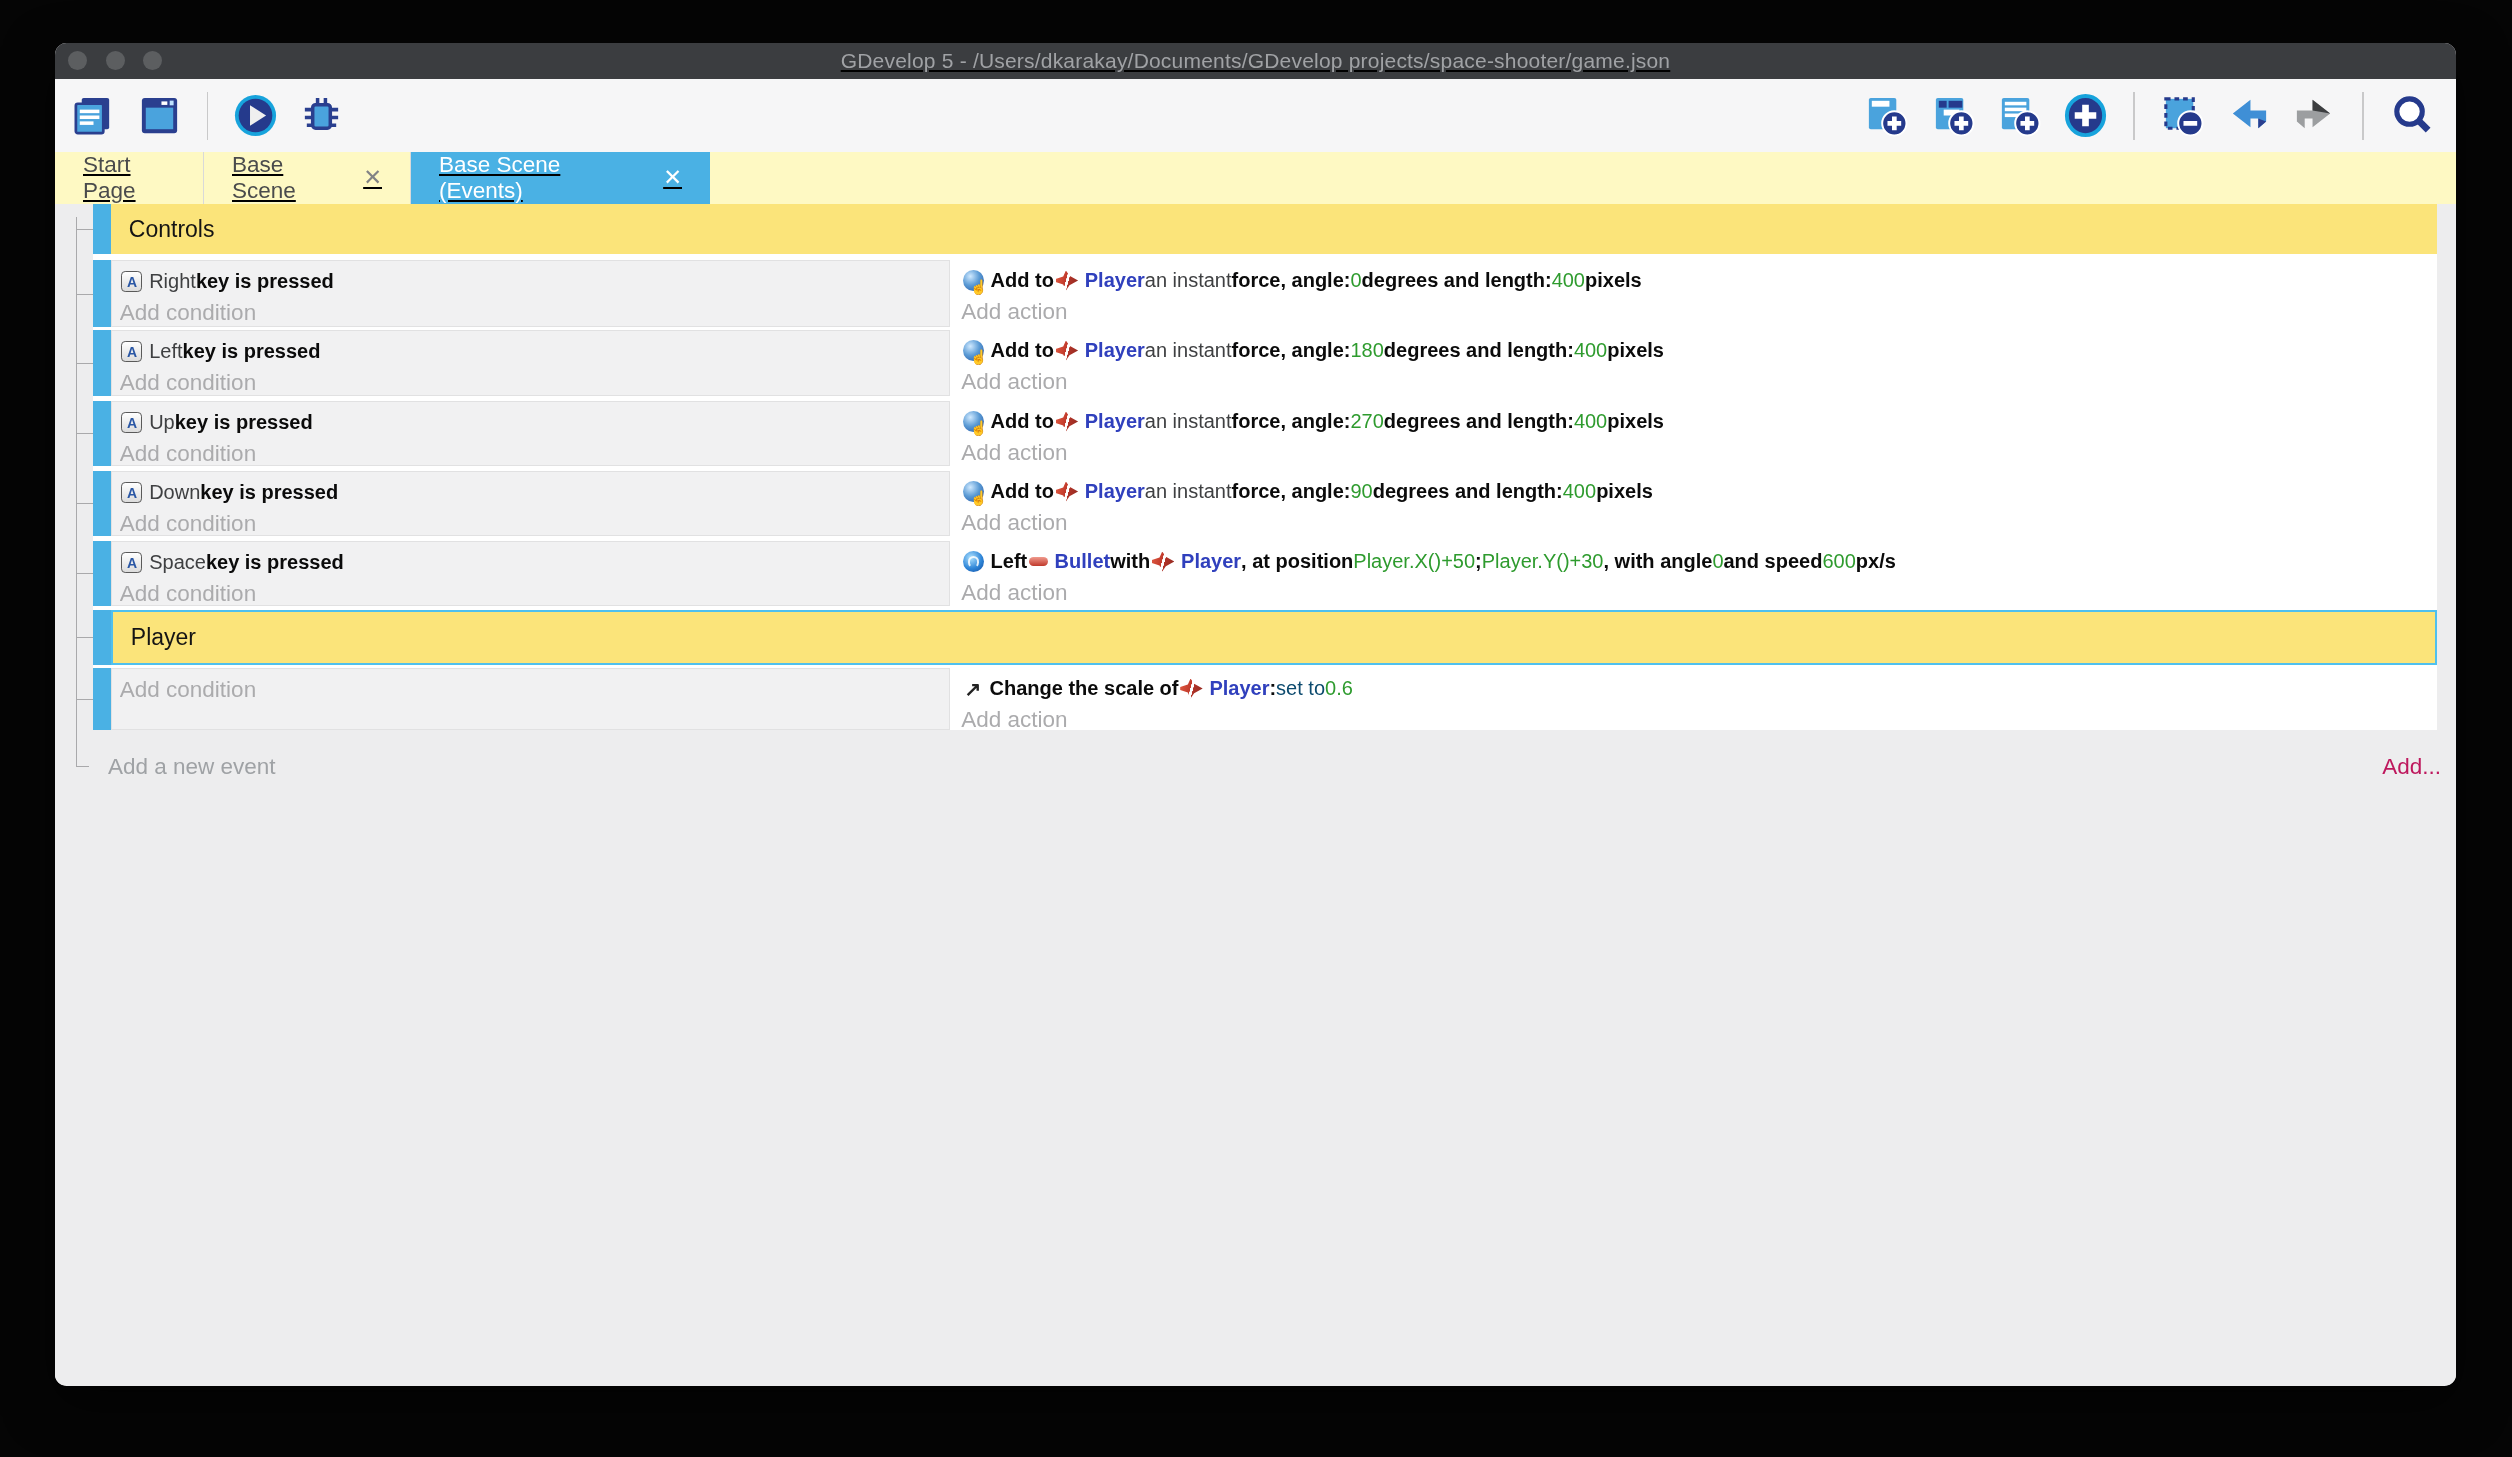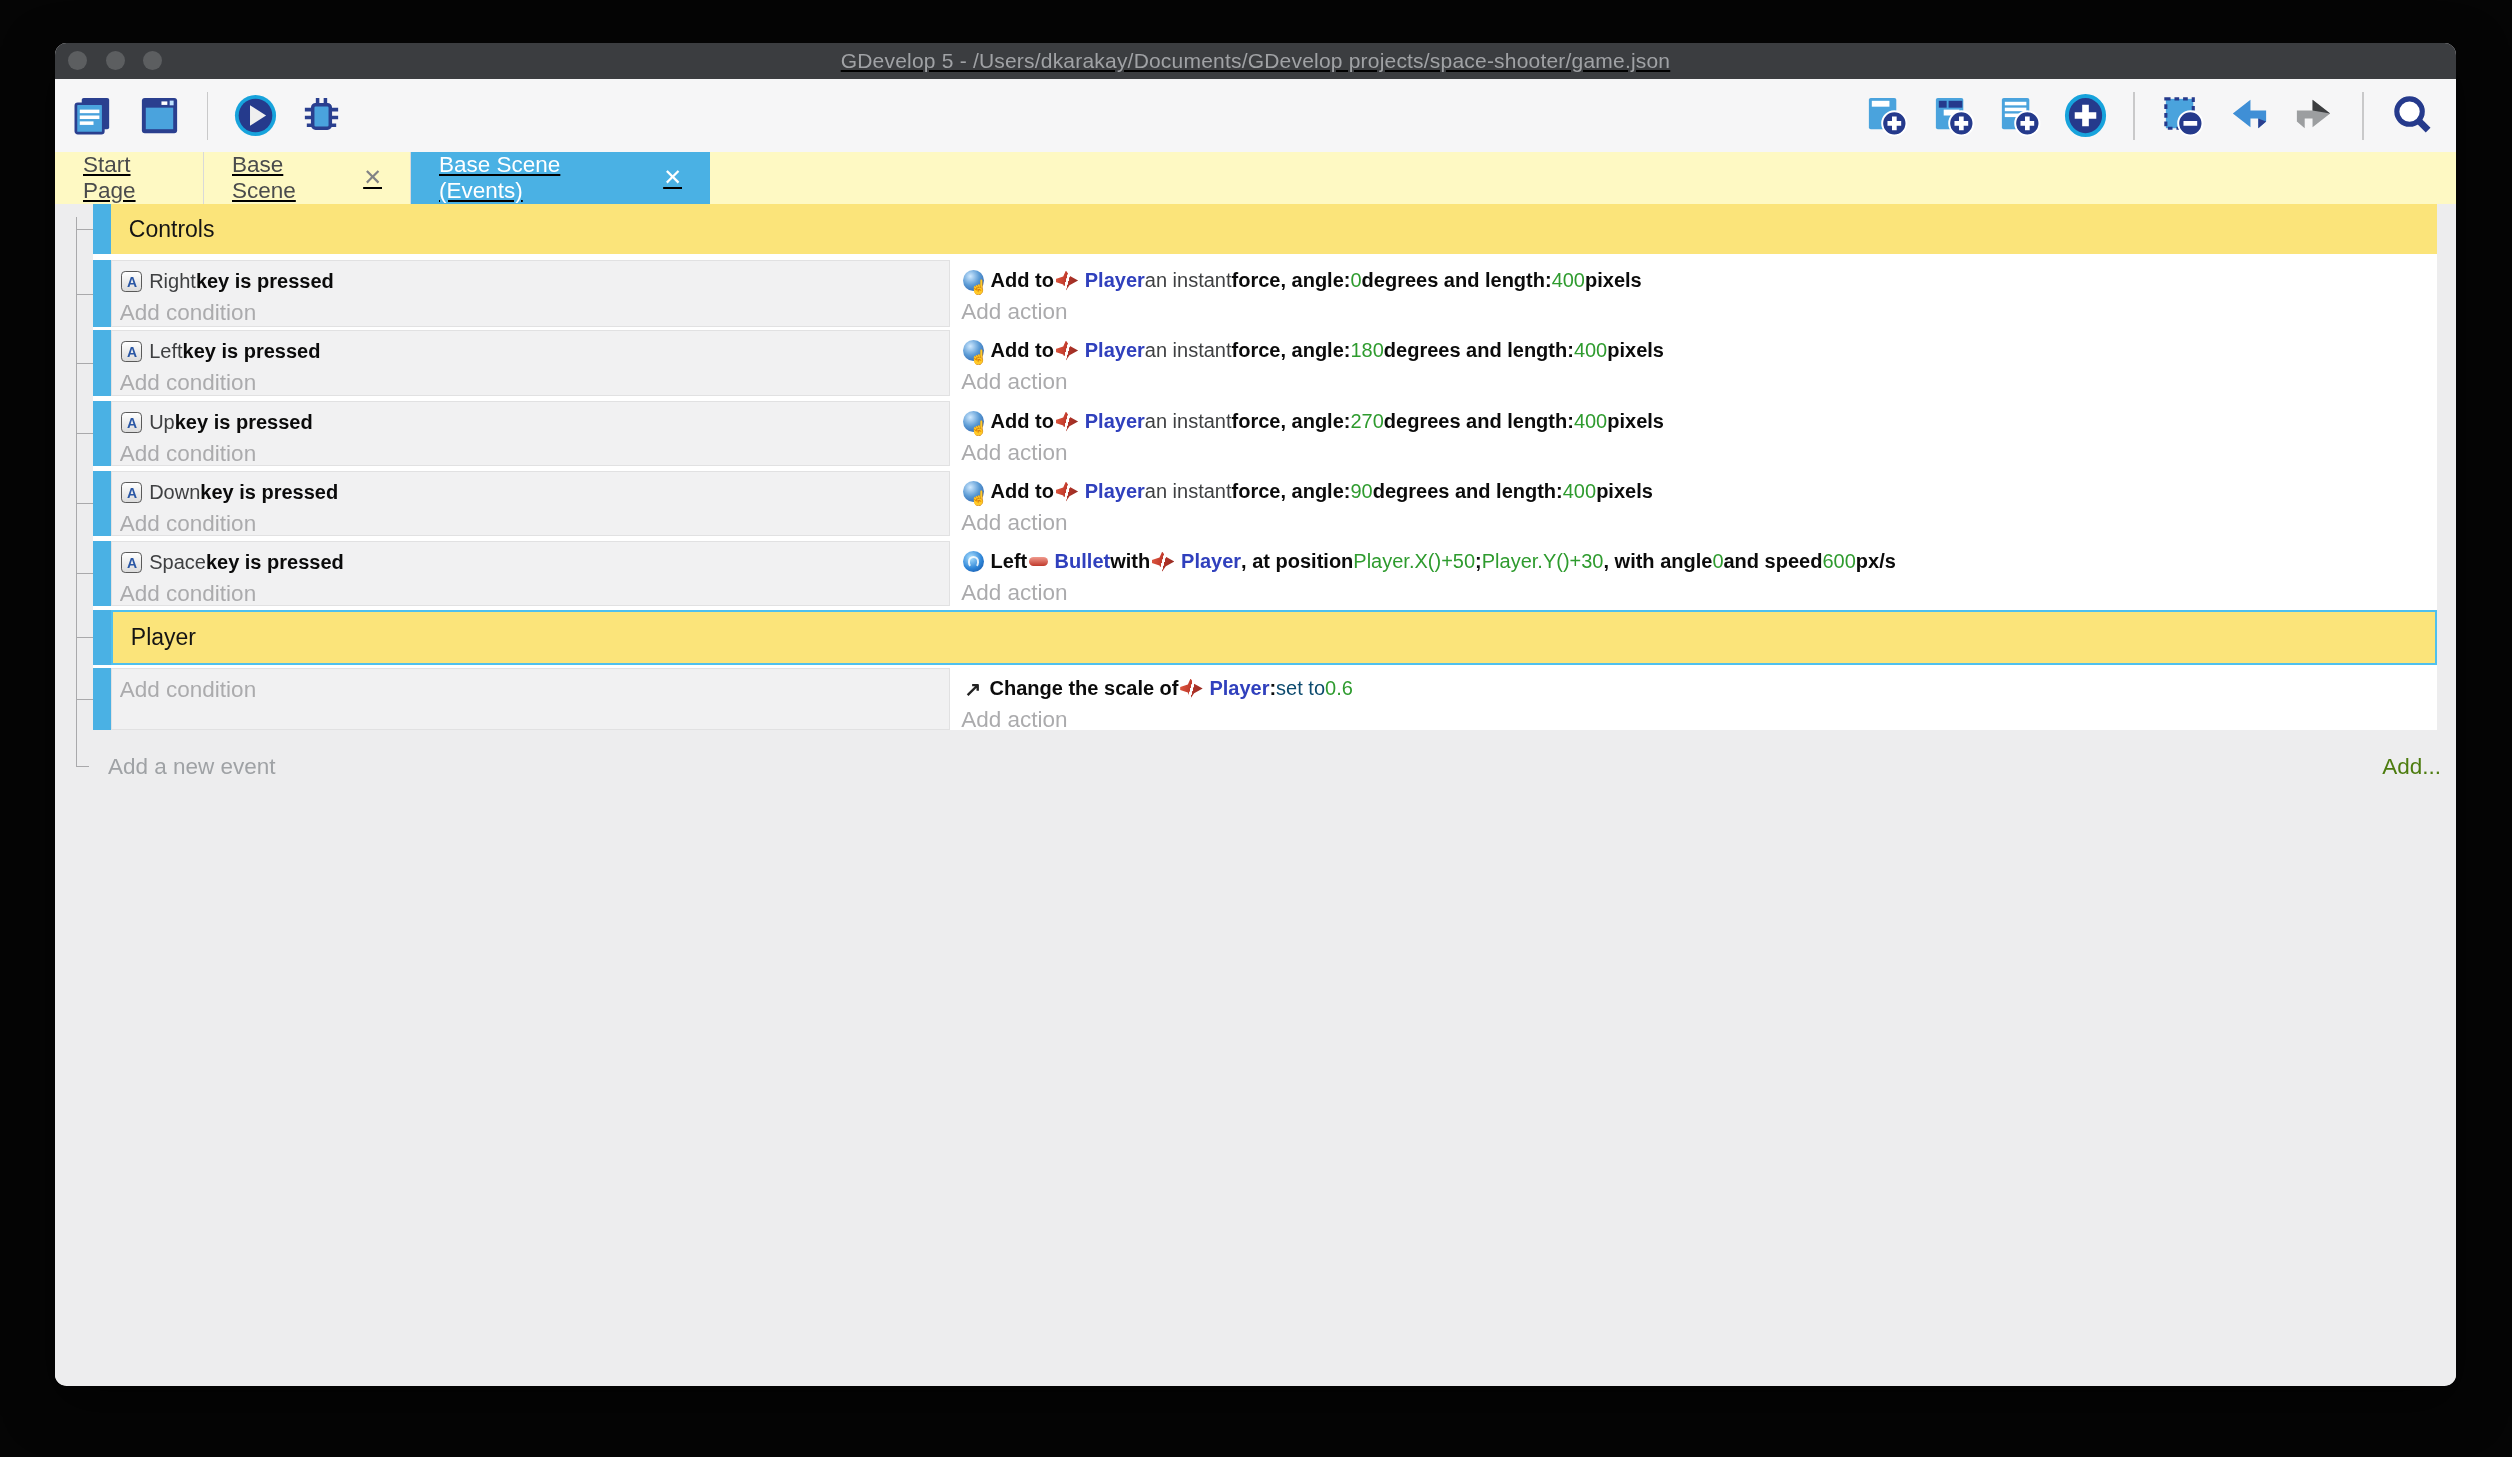--- a/index.html
+++ b/index.html
@@ -393,17 +393,17 @@
             <span class="seg-object">Player</span>
             <span class="seg-bold">: </span>
             <span class="seg-setto">set to </span>
             <span class="seg-expr">0.6</span>
           </div>
         <div class="line placeholder">Add action</div>
       </div>
     </div>
 
     <div class="footer-add" style="left:53px;top:550px;">Add a new event</div>
-    <div class="footer-add" style="right:15px;top:550px;color:#4d7c0f;">Add...</div>
+    <div class="footer-add" style="right:15px;top:550px;color:#be185d;">Add...</div>
   </div>
 
 </div>
 
 
 </body></html>

